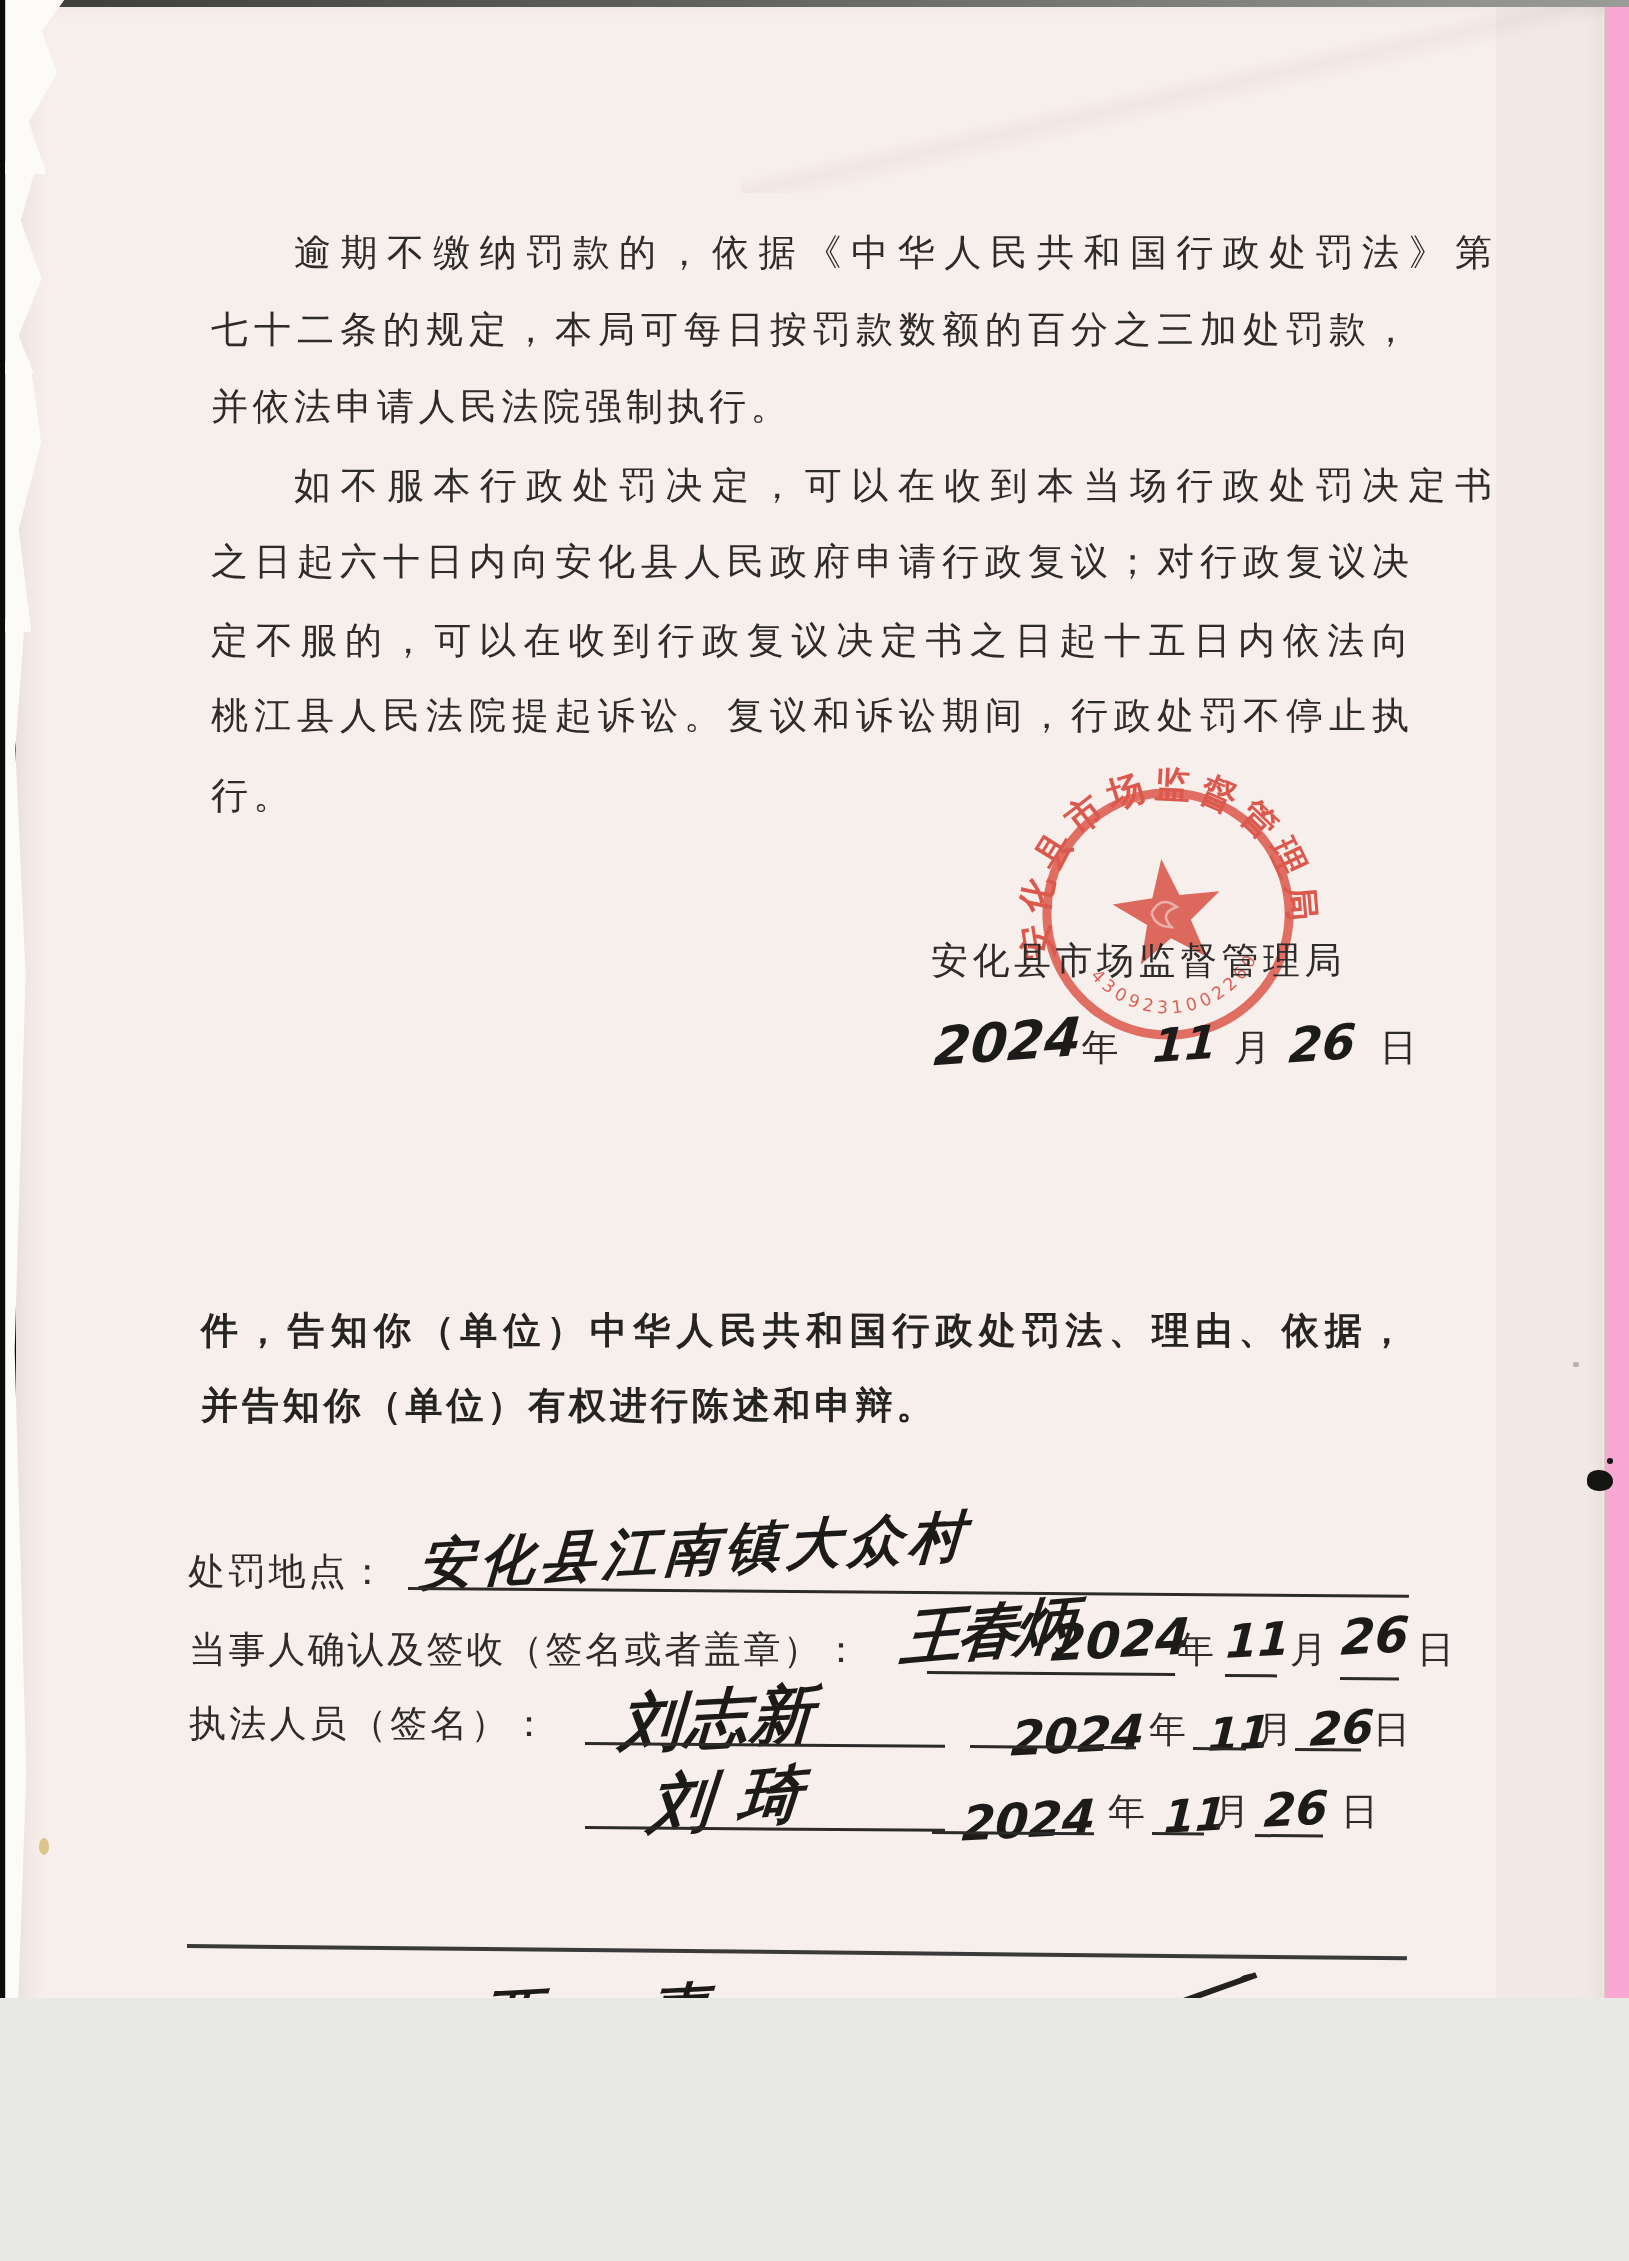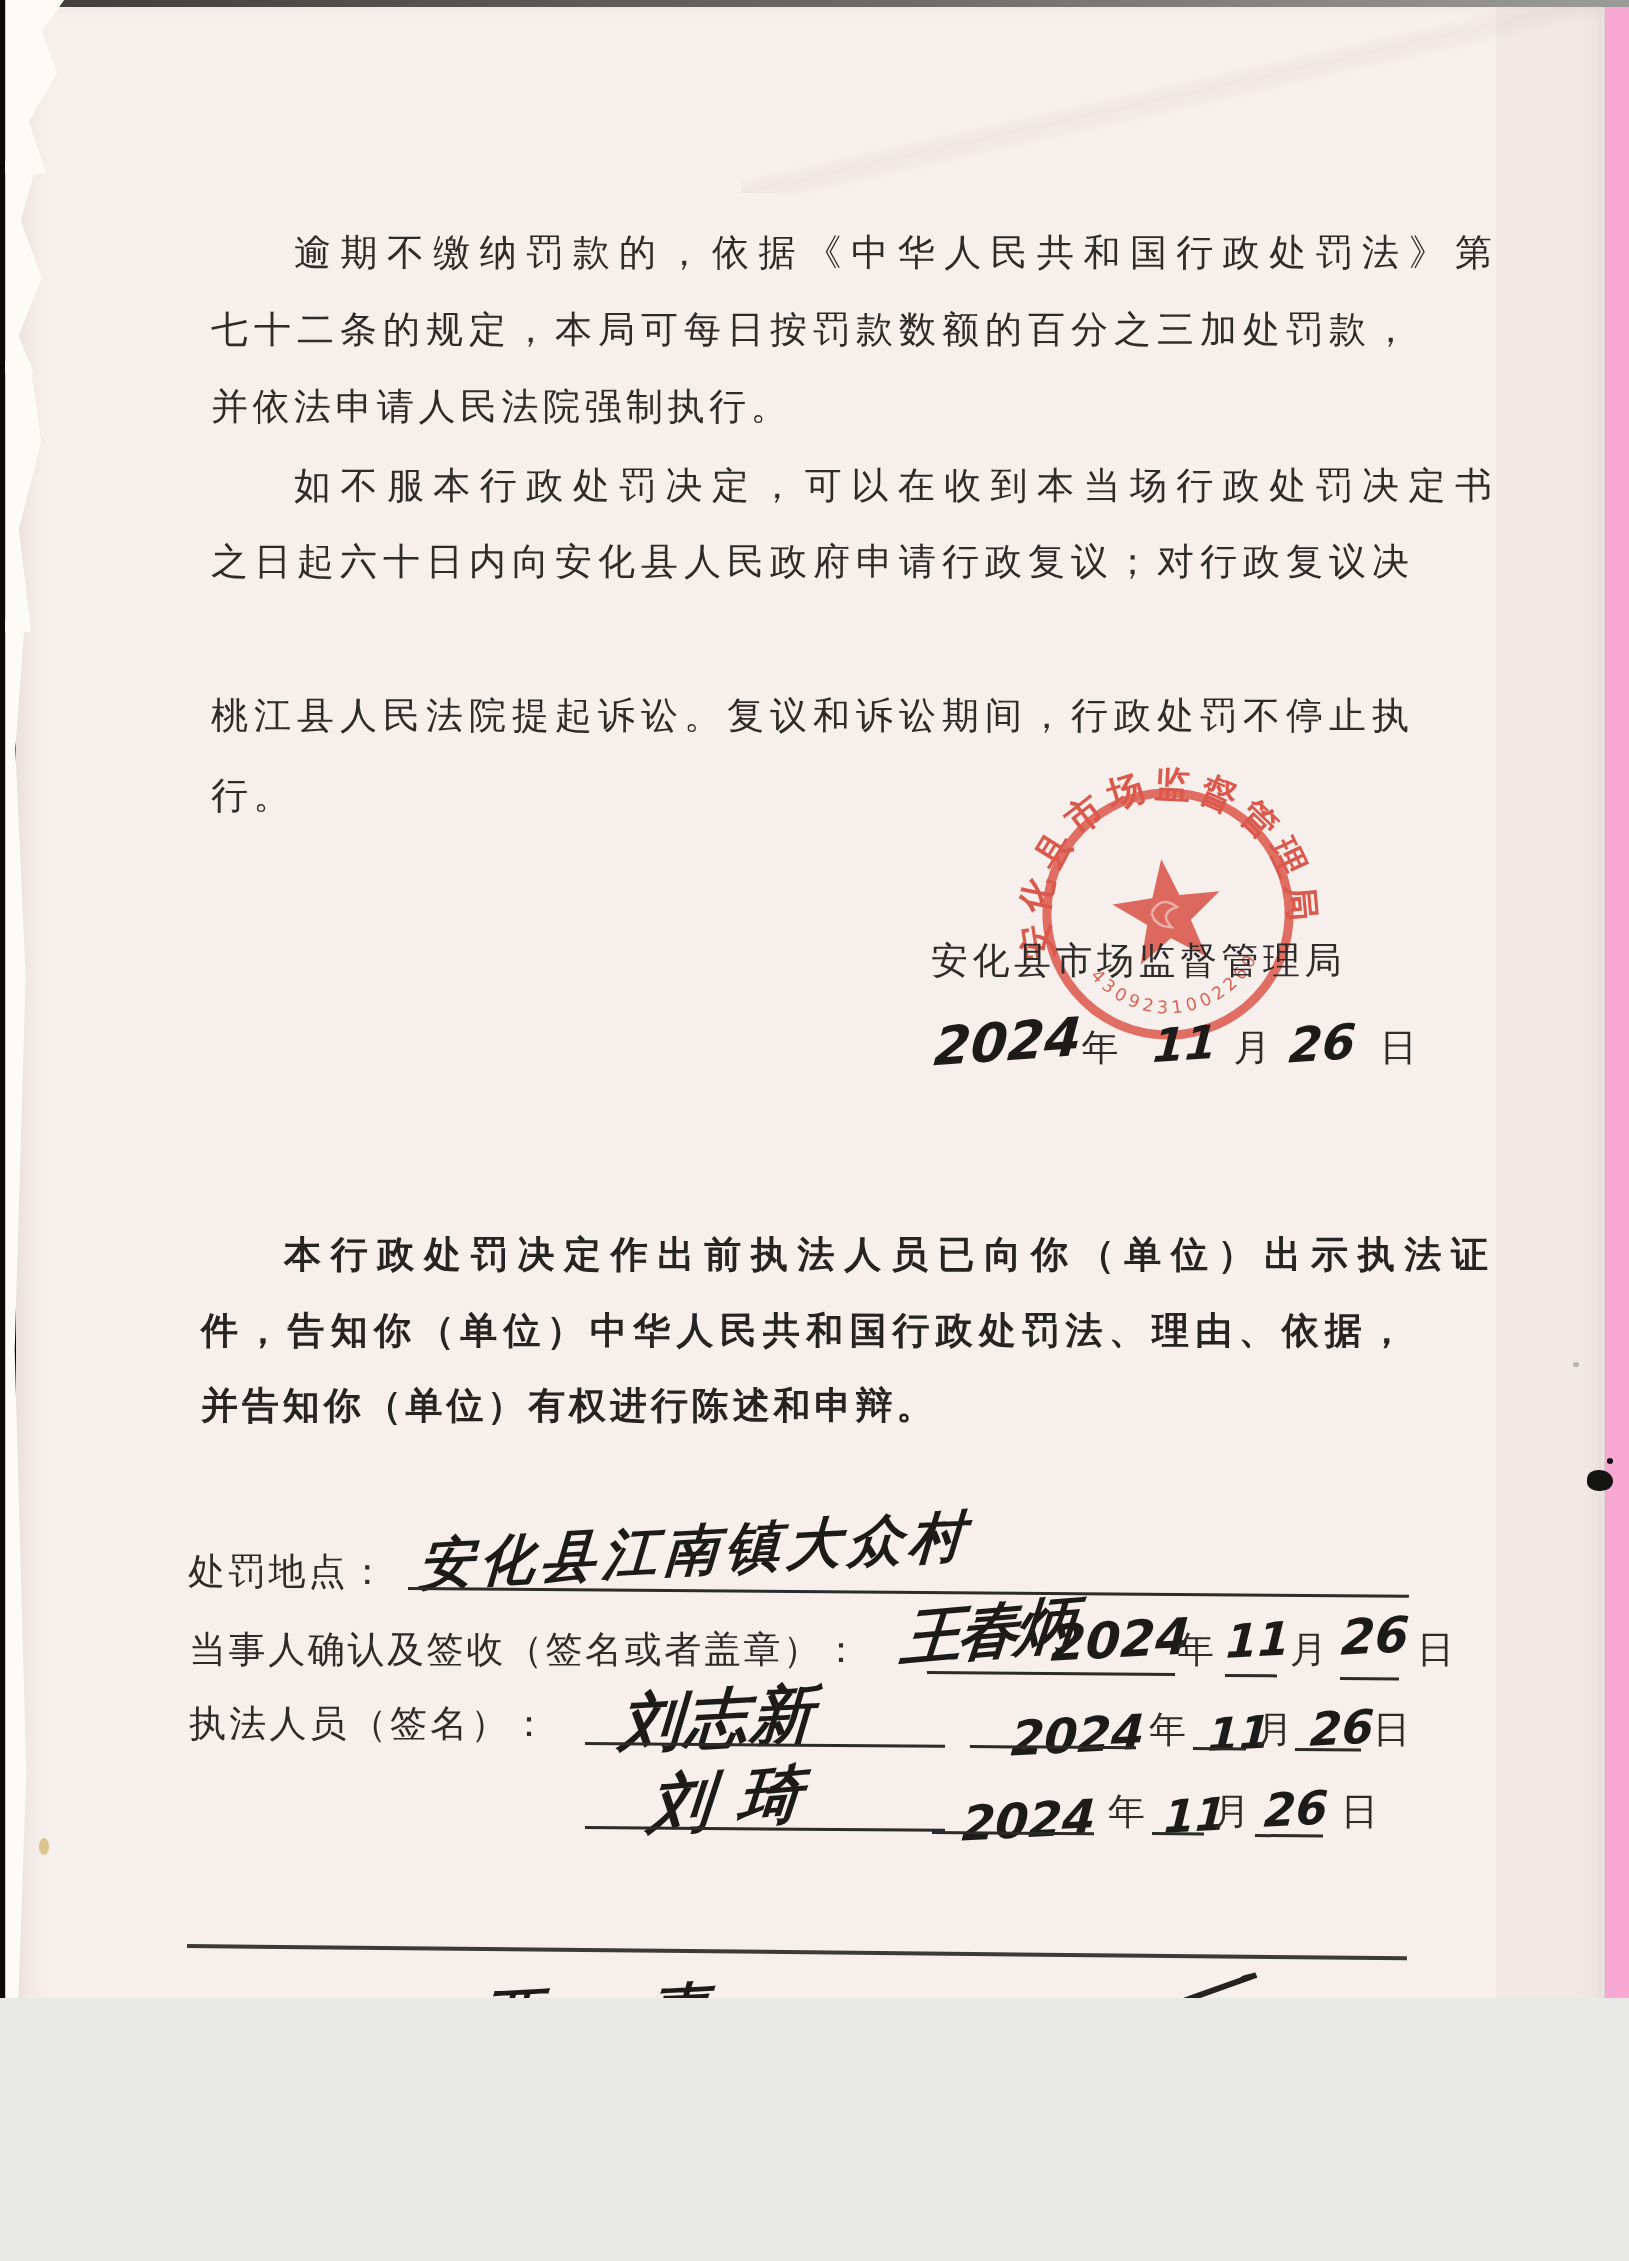--- a/index.html
+++ b/index.html
@@ -60,20 +60,21 @@
   <div class="torn t2"></div>
   <div class="torn t3"></div>
   <div class="torn t4"></div>
 
   <div class="line just ind" style="top:228px">逾期不缴纳罚款的，依据《中华人民共和国行政处罚法》第</div>
   <div class="line just" style="top:305px">七十二条的规定，本局可每日按罚款数额的百分之三加处罚款，</div>
   <div class="line" style="top:382px;letter-spacing:4.5px">并依法申请人民法院强制执行。</div>
 
   <div class="line just" style="top:537px">之日起六十日内向安化县人民政府申请行政复议；对行政复议决</div>
   <div class="line just ind" style="top:461px">如不服本行政处罚决定，可以在收到本当场行政处罚决定书</div>
+  <div class="line just" style="top:616px">定不服的，可以在收到行政复议决定书之日起十五日内依法向</div>
   <div class="line just" style="top:691px">桃江县人民法院提起诉讼。复议和诉讼期间，行政处罚不停止执</div>
   <div class="line" style="top:771px">行。</div>
 
   <svg class="stamp" viewBox="0 0 500 500">
     <circle cx="250" cy="250" r="188" fill="none" stroke="#e04a3c" stroke-width="14" opacity=".85"></circle>
     <polygon points="250,164 271.2,222.9 333.7,224.8 284.2,263.1 301.7,323.2 250,288 198.3,323.2 215.8,263.1 166.3,224.8 228.8,222.9" fill="#df5245" fill-opacity=".92"></polygon>
     <path d="M225,245 q18,-26 40,-4 q-30,6 -12,30 q-26,-4 -28,-26" fill="none" stroke="#f6d9d4" stroke-width="4" opacity=".7"></path>
     <defs>
       <path id="arcT" d="M 78 332 A 188 188 0 1 1 422 332" fill="none"></path>
       <path id="arcN" d="M 116 327 A 155 155 0 0 0 384 327" fill="none"></path>
@@ -84,21 +85,20 @@
     <text font-size="27" fill="#e0574a" letter-spacing="7" font-family="DejaVu Sans, sans-serif">
       <textPath href="#arcN" startOffset="50%" text-anchor="middle">4309231002260</textPath>
     </text>
   </svg>
 
   <div class="lbl" style="left:931px;top:936px;letter-spacing:4.5px">安化县市场监督管理局</div>
   <div class="lbl" style="left:934px;top:1011px;letter-spacing:0">
     <span class="hw" style="font-size:53px">2024</span><span>年</span><span class="hw" style="font-size:46px;margin-left:34px">11</span><span style="margin-left:17px">月</span><span class="hw" style="font-size:48px;margin-left:18px">26</span><span style="margin-left:24.5px">日</span>
   </div>
 
-  <div class="bold-line just ind" style="top:1230px">本行政处罚决定作出前执法人员已向你（单位）出示执法证</div>
   <div class="bold-line just" style="top:1306px">件，告知你（单位）中华人民共和国行政处罚法、理由、依据，</div>
   <div class="bold-line" style="top:1381px">并告知你（单位）有权进行陈述和申辩。</div>
 
   <div class="lbl" style="left:188px;top:1547px">处罚地点：</div>
   <div class="hwabs" style="left:418px;top:1514px;font-size:55px;letter-spacing:6.4px">安化县江南镇大众村</div>
   <div class="ul" style="left:408px;top:1587px;width:1001px"></div>
 
   <div class="lbl" style="left:189px;top:1625px;letter-spacing:2.6px">当事人确认及签收（签名或者盖章）：</div>
   <div class="hwabs" style="left:901px;top:1591px;font-size:61px;letter-spacing:-3.9px;transform:rotate(-5deg) skewX(-10deg)">王春炳</div>
   <div class="hwabs" style="left:1051px;top:1611px;font-size:50px">2024</div>

